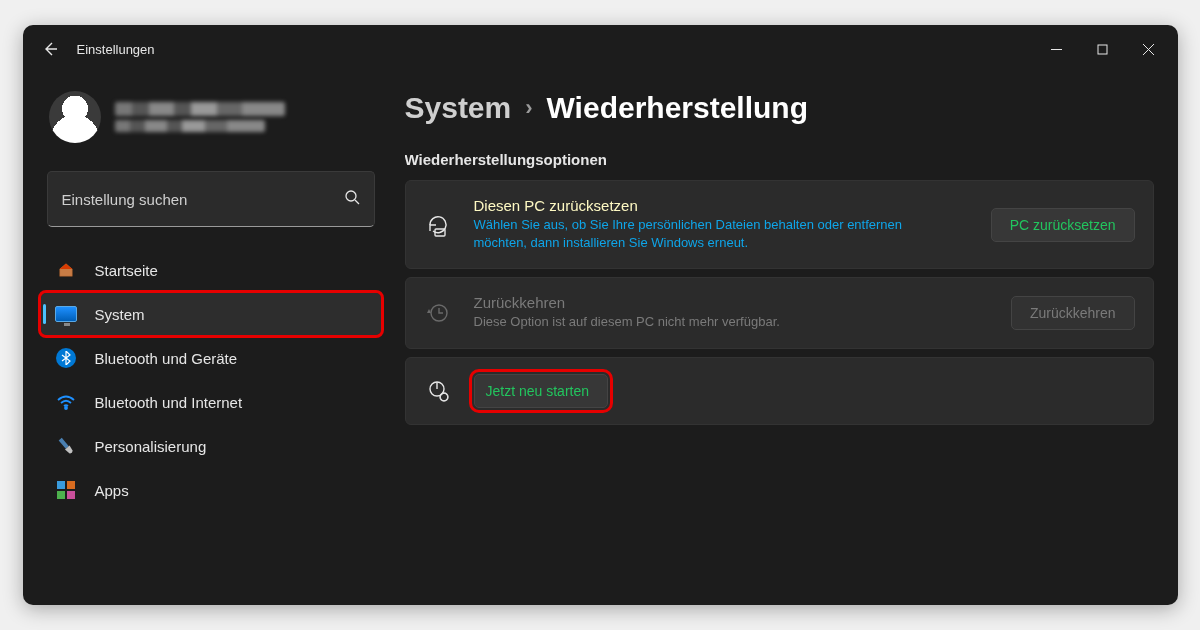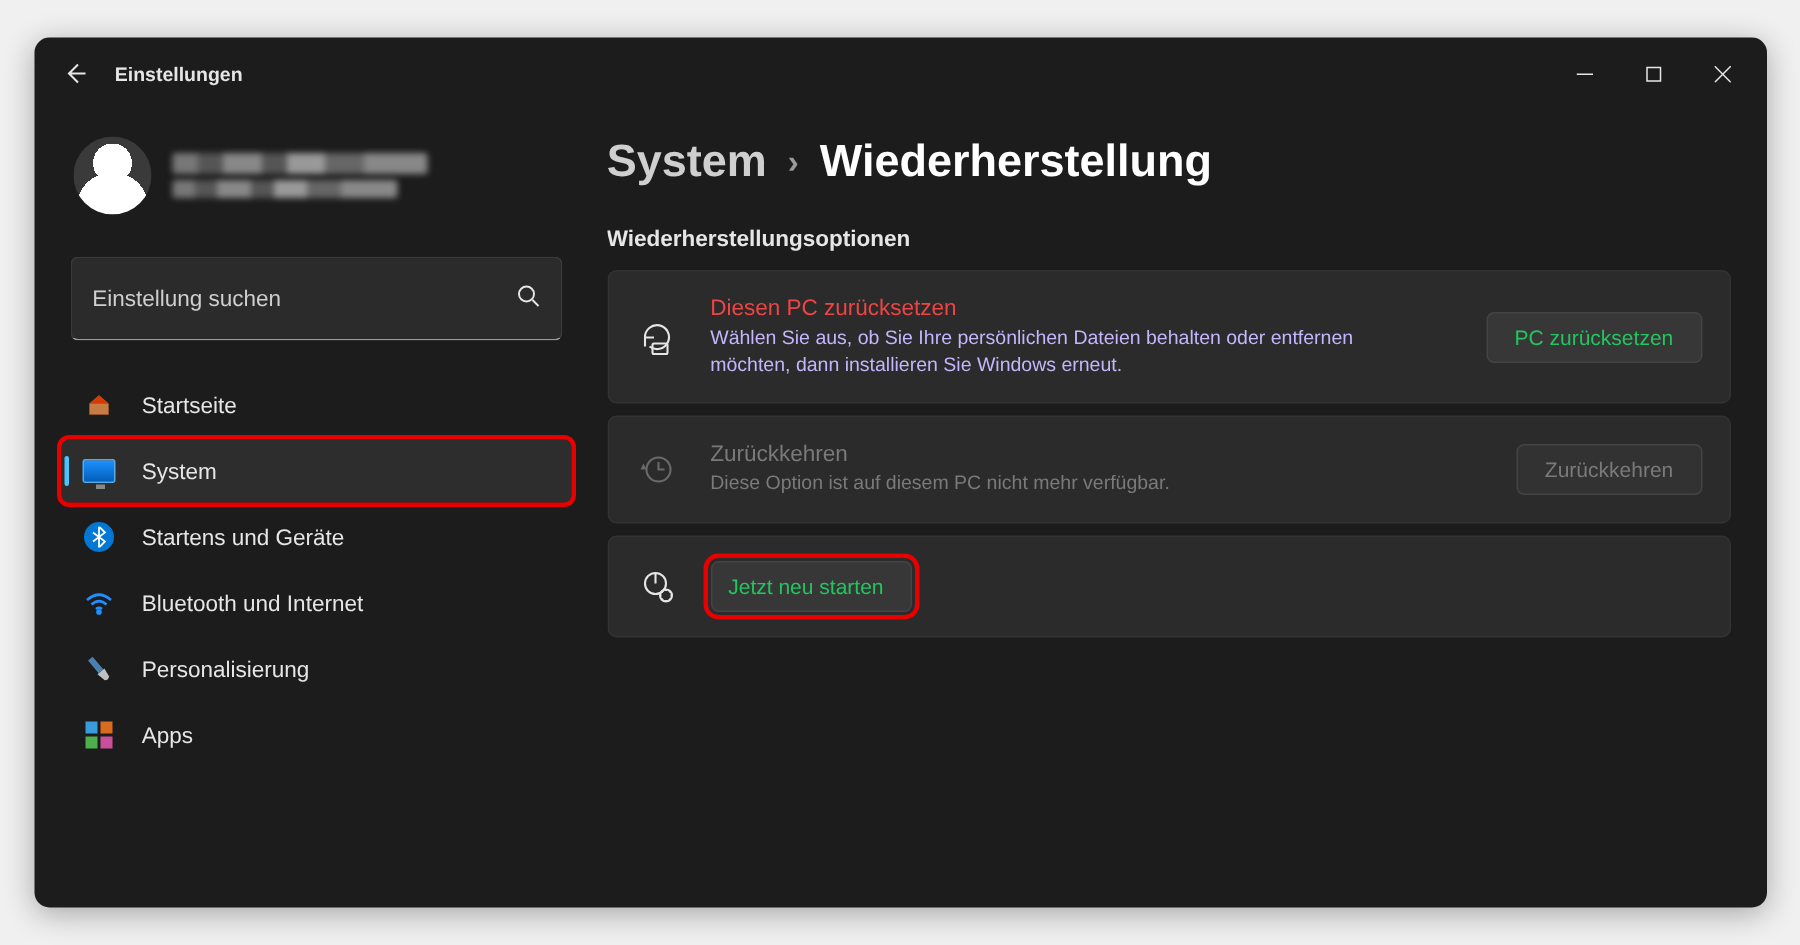--- a/index.html
+++ b/index.html
@@ -24,21 +24,21 @@
   }
   .titlebar {
     height: 48px;
     display: flex;
     align-items: center;
     padding: 0 6px 0 18px;
     justify-content: space-between;
   }
   .titlebar-left { display: flex; align-items: center; gap: 18px; }
   .back-arrow { width: 18px; height: 18px; display: flex; align-items: center; justify-content: center; color: #e6e6e6; }
-  .app-title { font-size: 13px; color: #e6e6e6; font-weight: 700; }
+  .app-title { font-size: 13px; color: #e6e6e6; font-weight: 400; }
   .window-controls { display: flex; }
   .win-ctrl { width: 46px; height: 38px; display: flex; align-items: center; justify-content: center; color: #e6e6e6; }
   .body-area {
     display: flex;
     height: calc(100% - 48px);
     padding: 0 18px;
     gap: 24px;
   }
   .sidebar {
     width: 340px;
@@ -128,22 +128,22 @@
     padding: 16px 18px 16px 18px;
     display: flex;
     align-items: center;
     gap: 22px;
     margin-bottom: 8px;
   }
   .card.disabled .card-title, .card.disabled .card-desc { color: #7a7a7a; }
   .card-icon { width: 28px; display:flex; align-items:center; justify-content:center; flex-shrink:0; color:#e6e6e6;}
   .card.disabled .card-icon { color:#6a6a6a; }
   .card-text { flex: 1; }
-  .card-title { font-size: 15px; color: #ef4444; margin-bottom: 2px; }
-  .card-desc { font-size: 13px; color: #c4b5fd; line-height: 1.4; max-width: 440px;}
+  .card-title { font-size: 15px; color: #fef9c3; margin-bottom: 2px; }
+  .card-desc { font-size: 13px; color: #0ea5e9; line-height: 1.4; max-width: 440px;}
   .card-btn {
     background: #373737;
     border: 1px solid #444;
     border-radius: 5px;
     padding: 8px 18px;
     font-size: 14px;
     color: #22c55e;
     white-space: nowrap;
   }
   .card-btn.disabled { color: #7a7a7a; background:#323232; }
@@ -232,21 +232,21 @@
           <span>System</span>
         </div>
         <div class="nav-item">
           <span class="nav-icon">
             <span class="ico-bt">
               <svg width="10" height="14" viewBox="0 0 10 14" fill="none" stroke="#fff" stroke-width="1.2">
                   <path d="M5 0 V14 L9 10 L1 4 M5 0 L9 4 L1 10"></path>
                 </svg>
             </span>
           </span>
-          <span>Startens und Geräte</span>
+          <span>Bluetooth und Geräte</span>
         </div>
         <div class="nav-item">
           <span class="nav-icon ico-wifi">
             <svg width="20" height="16" viewBox="0 0 20 16" fill="none" stroke="currentColor" stroke-width="1.8">
                 <path d="M2 6 Q10 -1 18 6"></path>
                 <path d="M5 9 Q10 4.5 15 9"></path>
                 <path d="M8 12 Q10 10.5 12 12"></path>
                 <circle cx="10" cy="14" r="1" fill="currentColor"></circle>
               </svg>
           </span>

